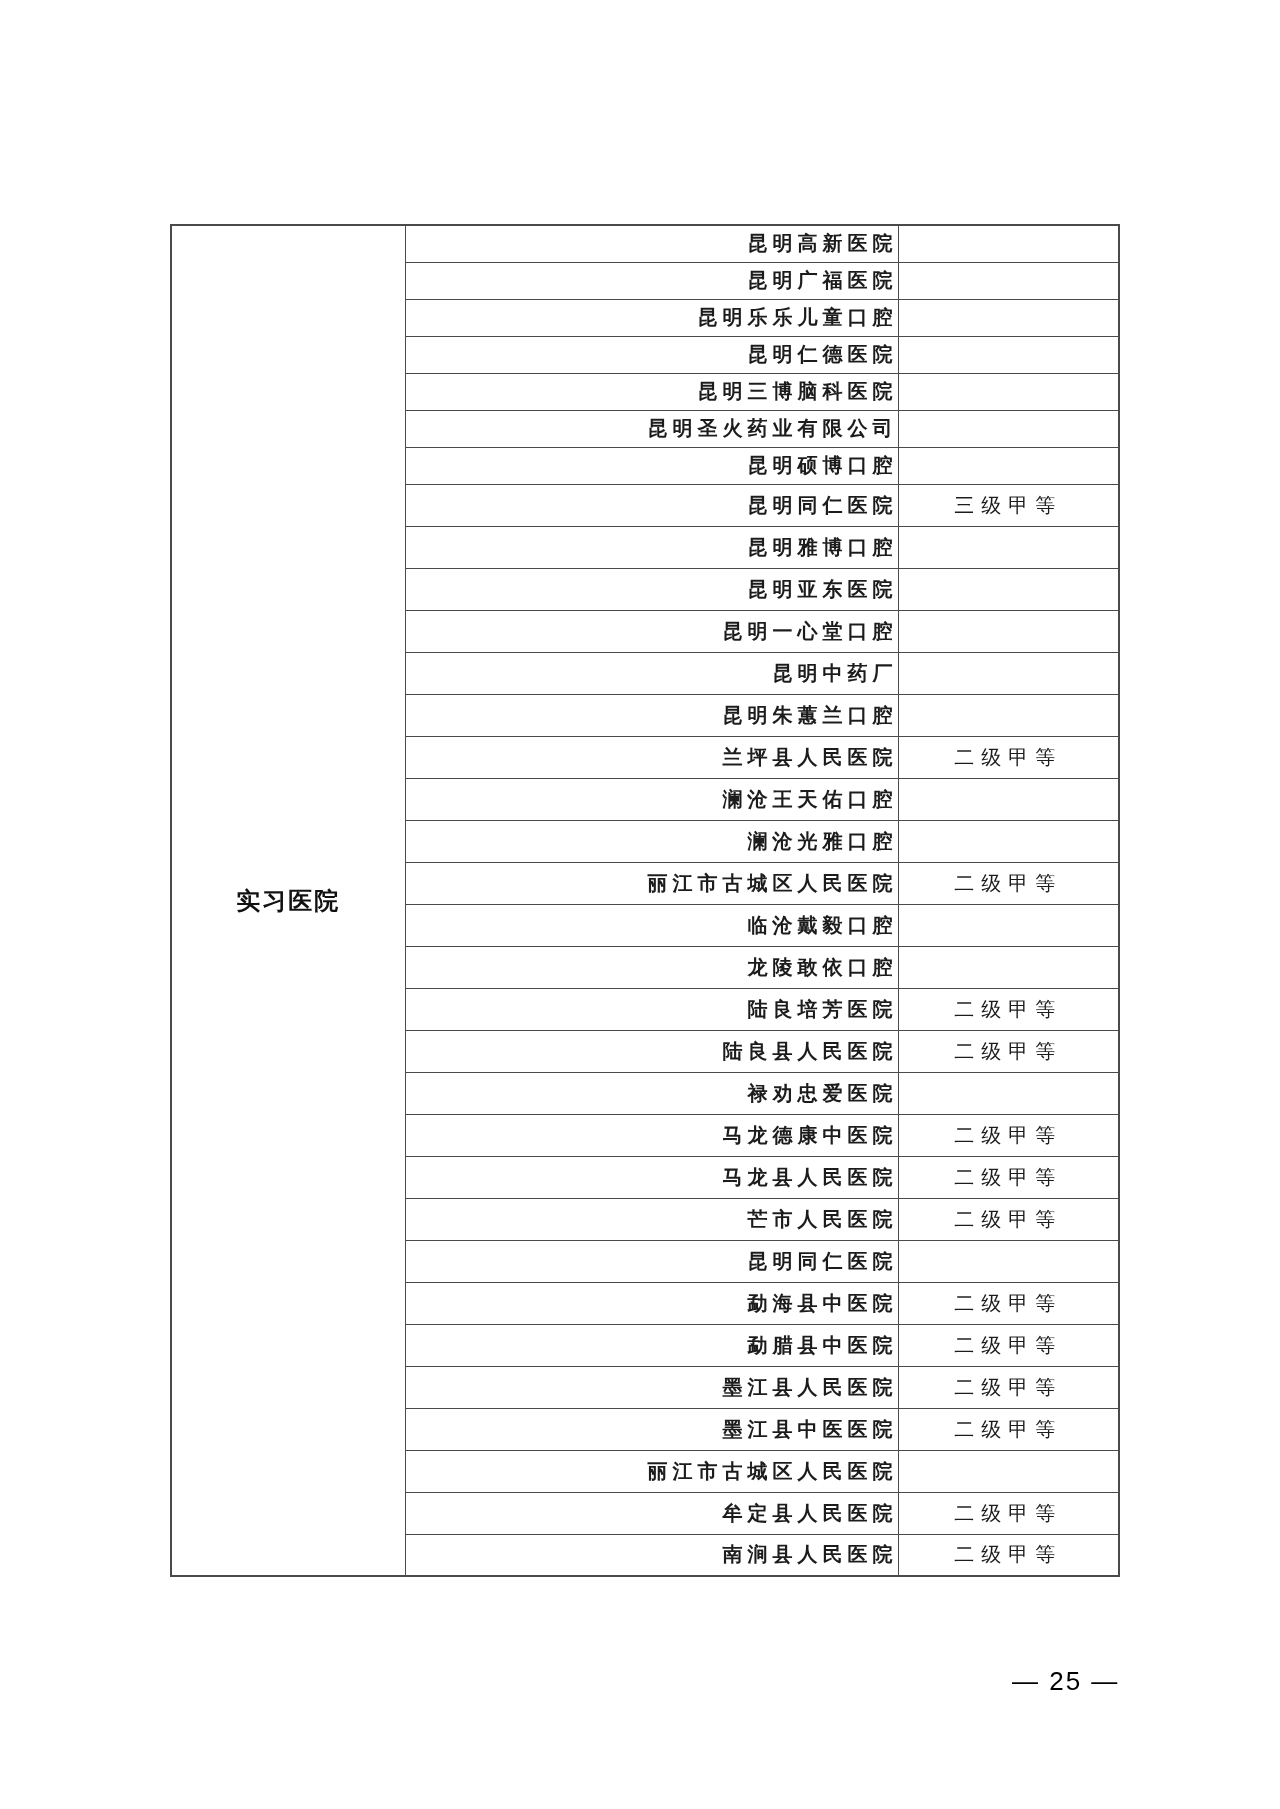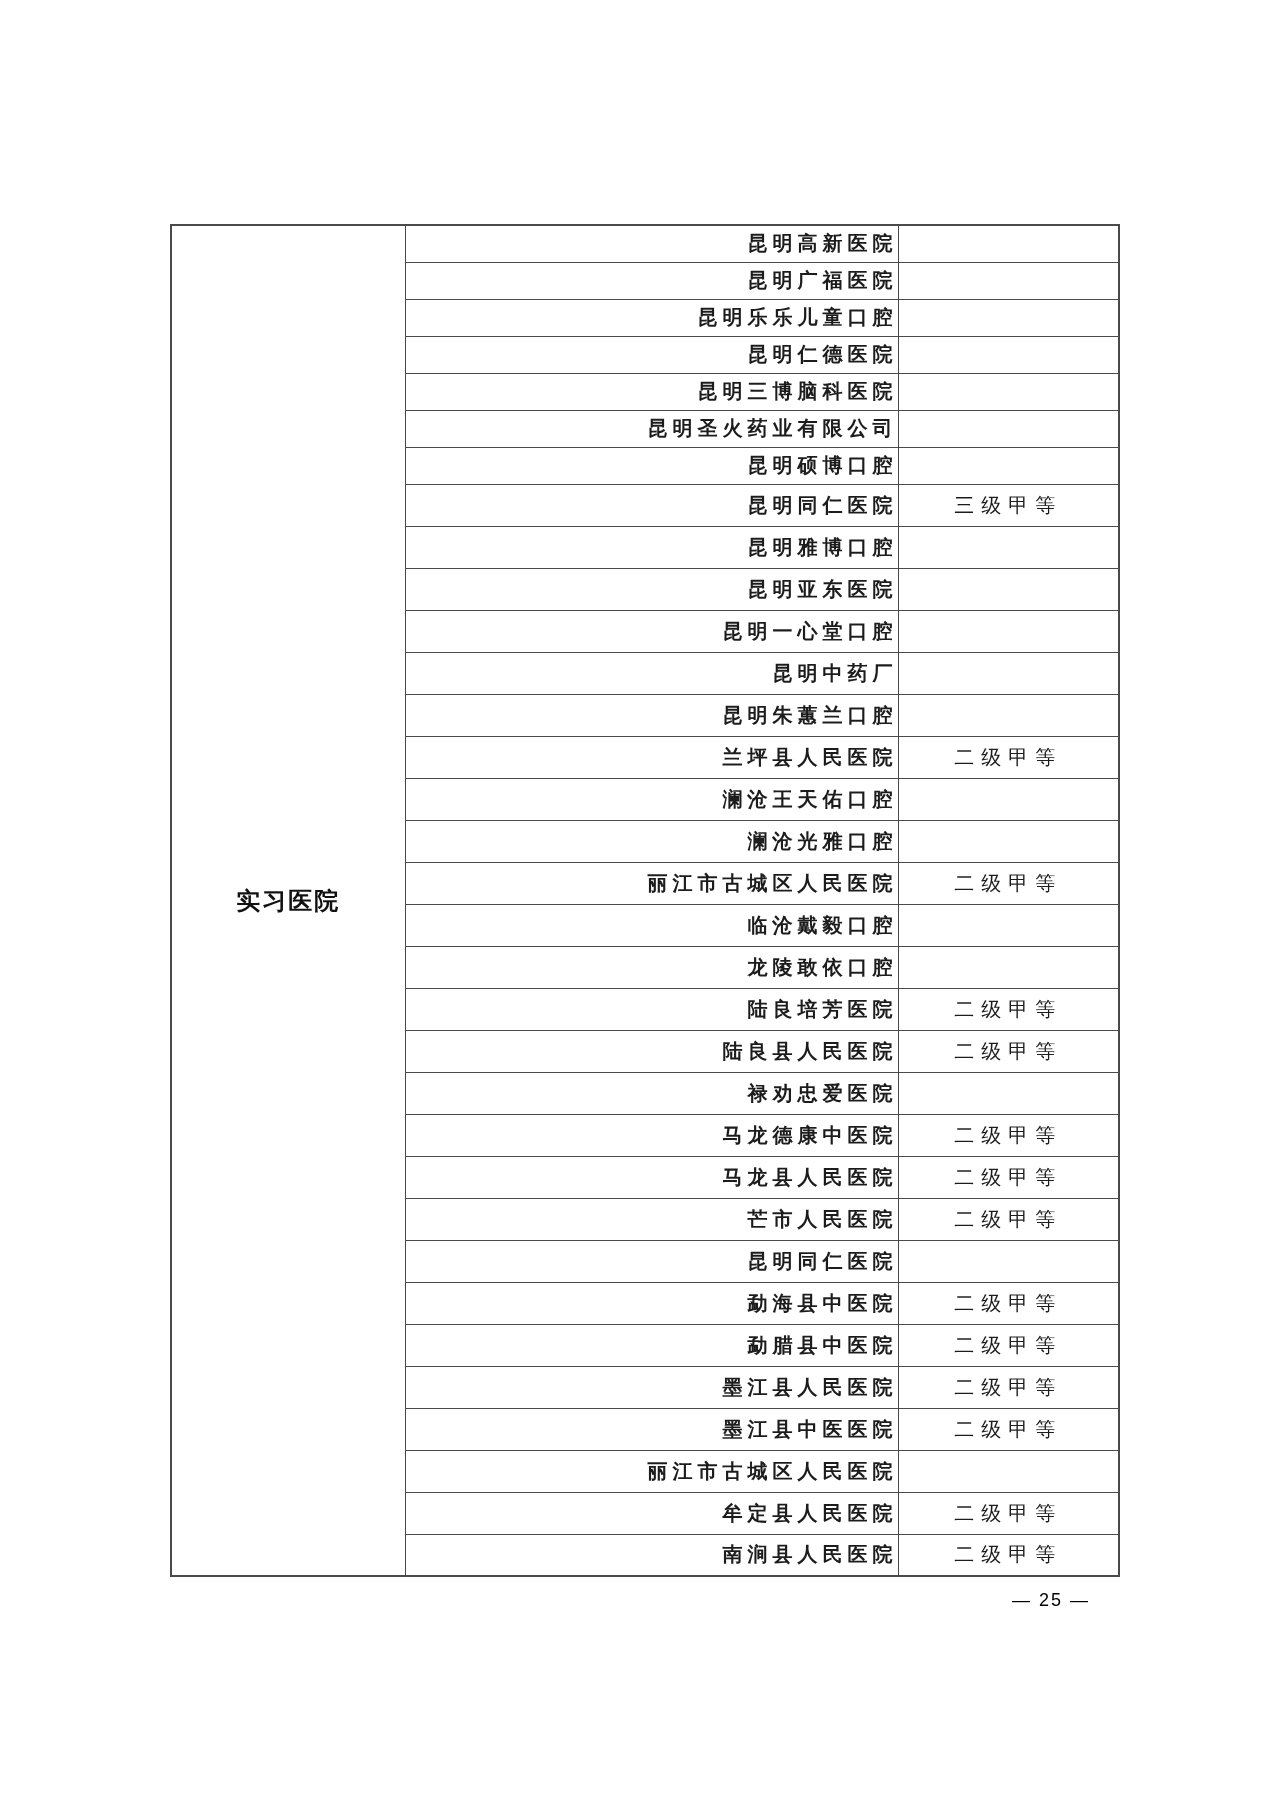--- a/index.html
+++ b/index.html
@@ -50,22 +50,22 @@
   }
   td.grade-cell {
     text-align: center;
     font-size: 20px;
     letter-spacing: 7px;
     color: #1c1c1c;
   }
   .page-number {
     position: absolute;
     left: 1012px;
-    top: 1590px;
-    font-size: 18px;
+    top: 1666px;
+    font-size: 26px;
     letter-spacing: 2px;
     color: #000000;
     font-family: "Liberation Sans", "DejaVu Sans", sans-serif;
   }
 </style>
 </head>
 <body>
 
 <div class="page">
 

